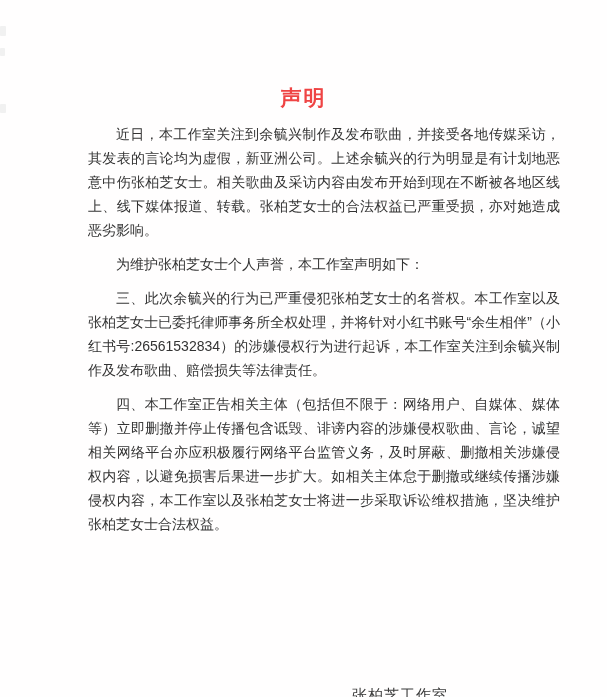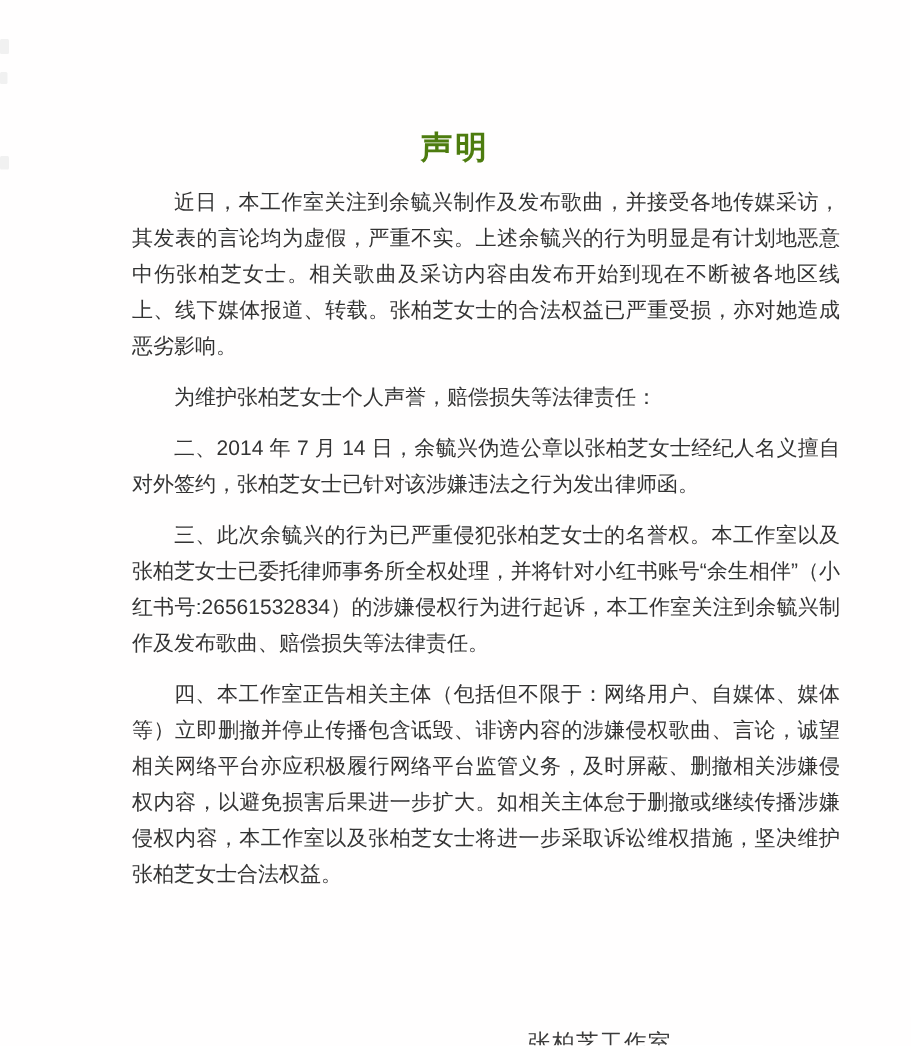--- a/index.html
+++ b/index.html
@@ -19,21 +19,21 @@
   .doc-title {
     position: absolute;
     top: 84px;
     left: 0;
     width: 607px;
     margin: 0;
     text-align: center;
     font-size: 21px;
     font-weight: 700;
     letter-spacing: 2px;
-    color: #4d7c0f;
+    color: #ef4444;
   }
   .doc-body {
     position: absolute;
     top: 122px;
     left: 88px;
     width: 472px;
     font-size: 14px;
     line-height: 24px;
     text-align: justify;
     color: #333333;
@@ -61,23 +61,22 @@
   .a3 { left: 0; top: 104px; width: 6px; height: 9px;  }
 </style>
 </head>
 <body>
 
 <div class="page">
 
   <h1 class="doc-title">声明</h1>
 
   <div class="doc-body">
-    <p class="para">近日，本工作室关注到余毓兴制作及发布歌曲，并接受各地传媒采访，其发表的言论均为虚假，严重不实。上述余毓兴的行为明显是有计划地恶意中伤张柏芝女士。相关歌曲及采访内容由发布开始到现在不断被各地区线上、线下媒体报道、转载。张柏芝女士的合法权益已严重受损，亦对她造成恶劣影响。</p>
-    <p class="para">为维护张柏芝女士个人声誉，赔偿损失等法律责任：</p>
-    <p class="para">二、2014 年 7 月 14 日，余毓兴伪造公章以张柏芝女士经纪人名义擅自对外签约，张柏芝女士已针对该涉嫌违法之行为发出律师函。</p>
+    <p class="para">近日，本工作室关注到余毓兴制作及发布歌曲，并接受各地传媒采访，其发表的言论均为虚假，新亚洲公司。上述余毓兴的行为明显是有计划地恶意中伤张柏芝女士。相关歌曲及采访内容由发布开始到现在不断被各地区线上、线下媒体报道、转载。张柏芝女士的合法权益已严重受损，亦对她造成恶劣影响。</p>
+    <p class="para">为维护张柏芝女士个人声誉，本工作室声明如下：</p>
     <p class="para">三、此次余毓兴的行为已严重侵犯张柏芝女士的名誉权。本工作室以及张柏芝女士已委托律师事务所全权处理，并将针对小红书账号“余生相伴”（小红书号:26561532834）的涉嫌侵权行为进行起诉，本工作室关注到余毓兴制作及发布歌曲、赔偿损失等法律责任。</p>
     <p class="para">四、本工作室正告相关主体（包括但不限于：网络用户、自媒体、媒体等）立即删撤并停止传播包含诋毁、诽谤内容的涉嫌侵权歌曲、言论，诚望相关网络平台亦应积极履行网络平台监管义务，及时屏蔽、删撤相关涉嫌侵权内容，以避免损害后果进一步扩大。如相关主体怠于删撤或继续传播涉嫌侵权内容，本工作室以及张柏芝女士将进一步采取诉讼维权措施，坚决维护张柏芝女士合法权益。</p>
 
   </div>
 
   <div class="signature">张柏芝工作室</div>
 
   <div class="artifact a1"></div>
   <div class="artifact a2"></div>
   <div class="artifact a3"></div>

